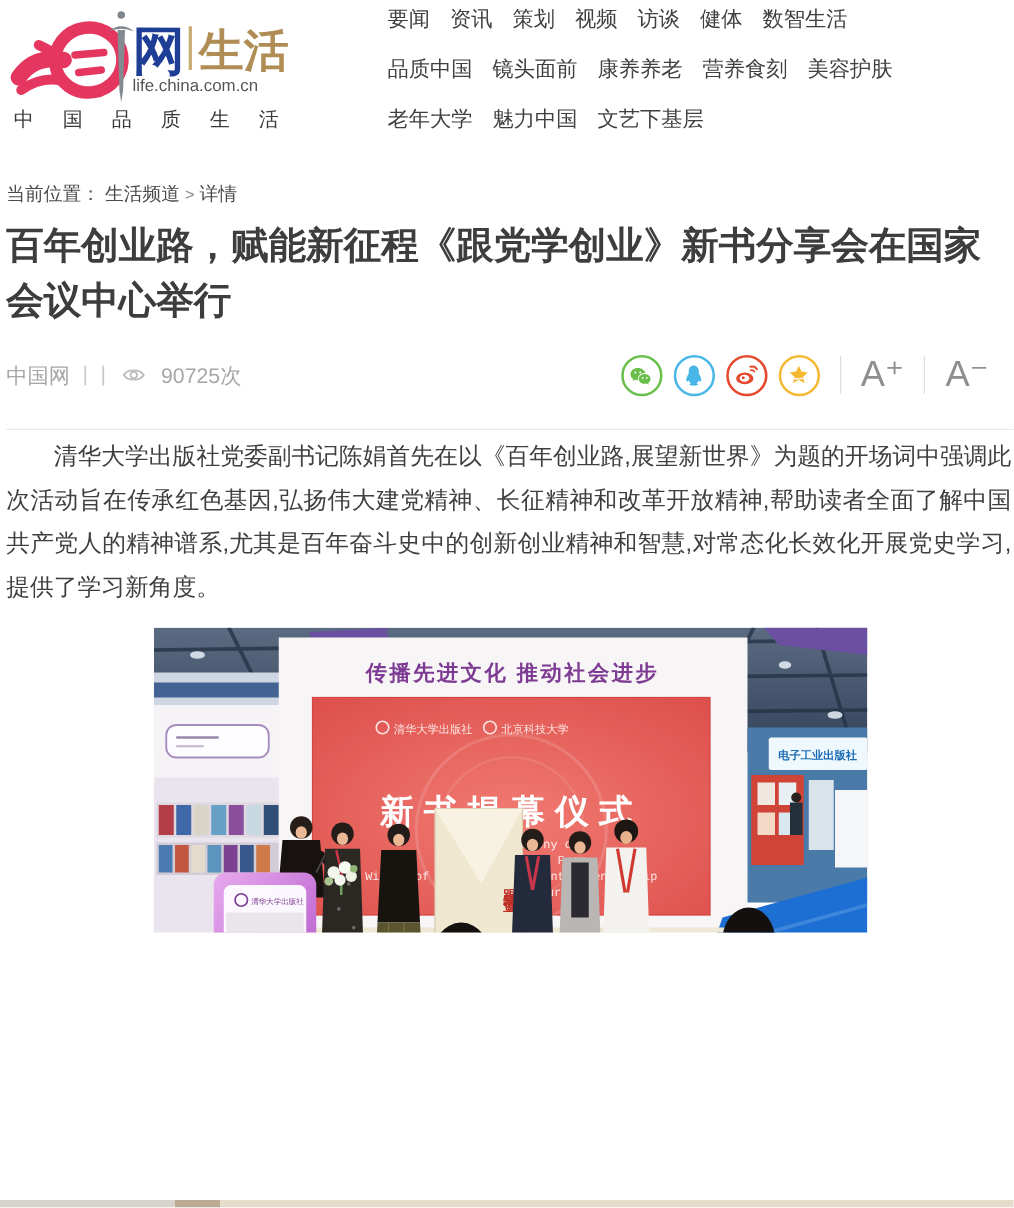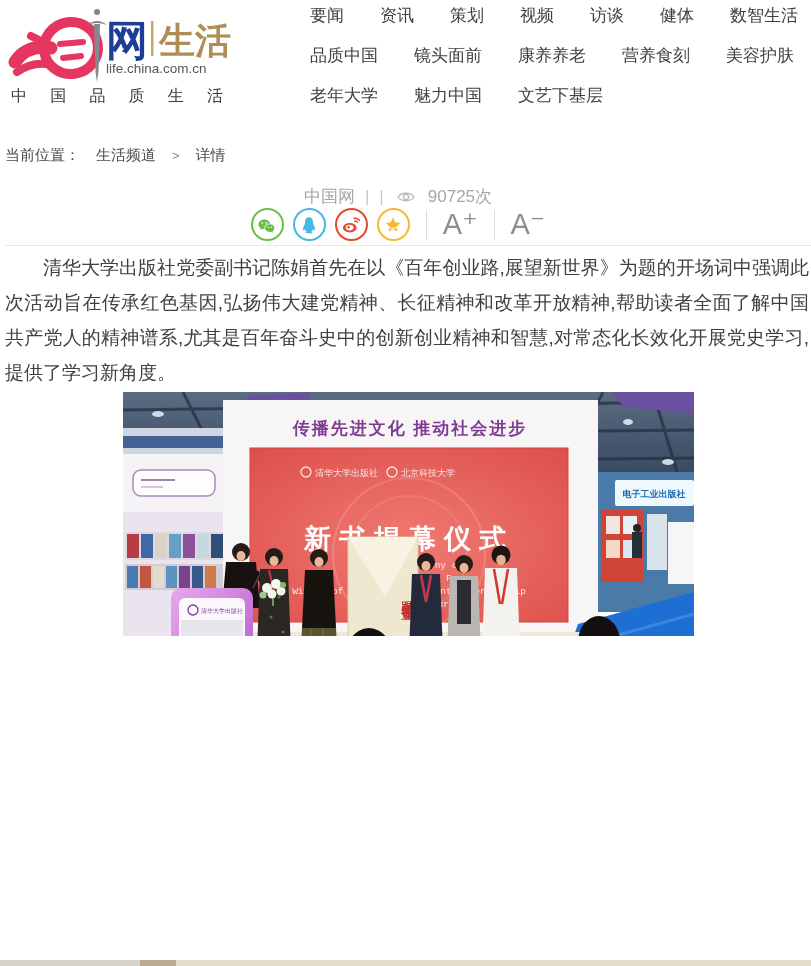--- a/index.html
+++ b/index.html
@@ -4,49 +4,49 @@
 <style>
   * { margin:0; padding:0; box-sizing:border-box; }
   html,body { width:811px; height:966px; overflow:hidden; background:#fff;
     font-family:"Liberation Sans","DejaVu Sans",sans-serif; color:#3f3f3f; }
   .page { position:relative; width:811px; height:966px; padding:0 0 0 5px; }
 
   
   .header { position:relative; height:110px; }
   .logo { position:absolute; left:2px; top:6px; cursor:pointer; }
   .nav { position:absolute; left:305px; top:4px; width:502px; }
-  .nav-row { display:flex; gap:36px; margin-bottom:17px;font-family:Liberation Serif, serif; }
+  .nav-row { display:flex; gap:16px; margin-bottom:17px;font-family:Liberation Serif, serif; }
   .nav-row a { font-size:17px; color:#404040; text-decoration:none; white-space:nowrap; cursor:pointer; }
 
   
-  .breadcrumb { margin-top:36px; font-size:15px; color:#4a4a4a; display:flex; gap:16px; align-items:center; }
+  .breadcrumb { margin-top:36px; font-size:15px; color:#4a4a4a; display:flex; gap:4px; align-items:center; }
   .breadcrumb .sep { color:#8a8a8a; font-size:13px; }
   .breadcrumb a { color:#4a4a4a; text-decoration:none; cursor:pointer; }
 
   
   h1.title { margin-top:10px; font-size:30px; line-height:44px; font-weight:bold; color:#3d3d3d; padding-right:12px; }
-  .meta-row { margin-top:20px; display:flex; justify-content:space-between; align-items:center; height:34px; padding-right:20px;flex-direction:column; }
+  .meta-row { margin-top:20px; display:flex; justify-content:space-between; align-items:center; height:34px; padding-right:20px; }
   .meta { display:flex; align-items:center; gap:10px; font-size:17px; color:#a6a6a6; }
   .meta .pipe { color:#c9c9c9; }
   .share { display:flex; align-items:center; gap:9px; }
   .share-circle { width:33px; height:33px; border:2px solid currentColor; border-radius:50%;
     display:flex; align-items:center; justify-content:center; cursor:pointer; background:#fff; }
   .share-circle svg { width:20px; height:20px; }
   .vdiv { width:1px; height:30px; background:#ddd; margin:0 7px; }
   .font-btn { font-size:29px; color:#8e8e8e; cursor:pointer; line-height:1; user-select:none; }
 
   .divider { border:none; border-top:1px solid #e9e9e9; margin-top:26px; margin-right:0; }
 
   
   .article p { font-size:19px; line-height:35px; color:#3f3f3f; text-indent:2em; text-align:justify; padding-right:2px; }
   .article p.p1 { margin-top:26px; }
   .article p.p2 { margin-top:4px; }
 
   
-  figure.photo { width:571px; height:244px; margin:2px auto 0; position:relative; overflow:hidden; }
+  figure.photo { width:571px; height:244px; margin:14px auto 0; position:relative; overflow:hidden; }
   figure.photo svg { display:block; }
 
   
   .bottom-strip { position:absolute; left:0; top:960px; width:811px; height:6px; display:flex; }
   .bottom-strip .s1 { width:140px; background:#d9d3cd; }
   .bottom-strip .s2 { width:36px; background:#bcab92; }
   .bottom-strip .s3 { flex:1; background:#e6dccb; }
 </style>
 </head>
 <body>
@@ -103,20 +103,21 @@
     </nav>
   </div>
 
   <div class="breadcrumb">
     <span>当前位置：</span>
     <a>生活频道</a>
     <span class="sep">&gt;</span>
     <span>详情</span>
   </div>
 
+  <h1 class="title">百年创业路，赋能新征程《跟党学创业》新书分享会在国家会议中心举行</h1>
 
   <div class="meta-row">
     <div class="meta">
       <span>中国网</span>
       <span class="pipe">|</span>
       <span class="pipe">|</span>
       <span style="display:flex;align-items:center;">
         <svg width="24" height="16" viewBox="0 0 20 16">
           <path d="M2,8 C5,3 15,3 18,8 C15,13 5,13 2,8 Z" stroke="#bcbcbc" stroke-width="1.4" fill="none"></path>
           <circle cx="10" cy="8" r="2.6" stroke="#bcbcbc" stroke-width="1.4" fill="none"></circle>

